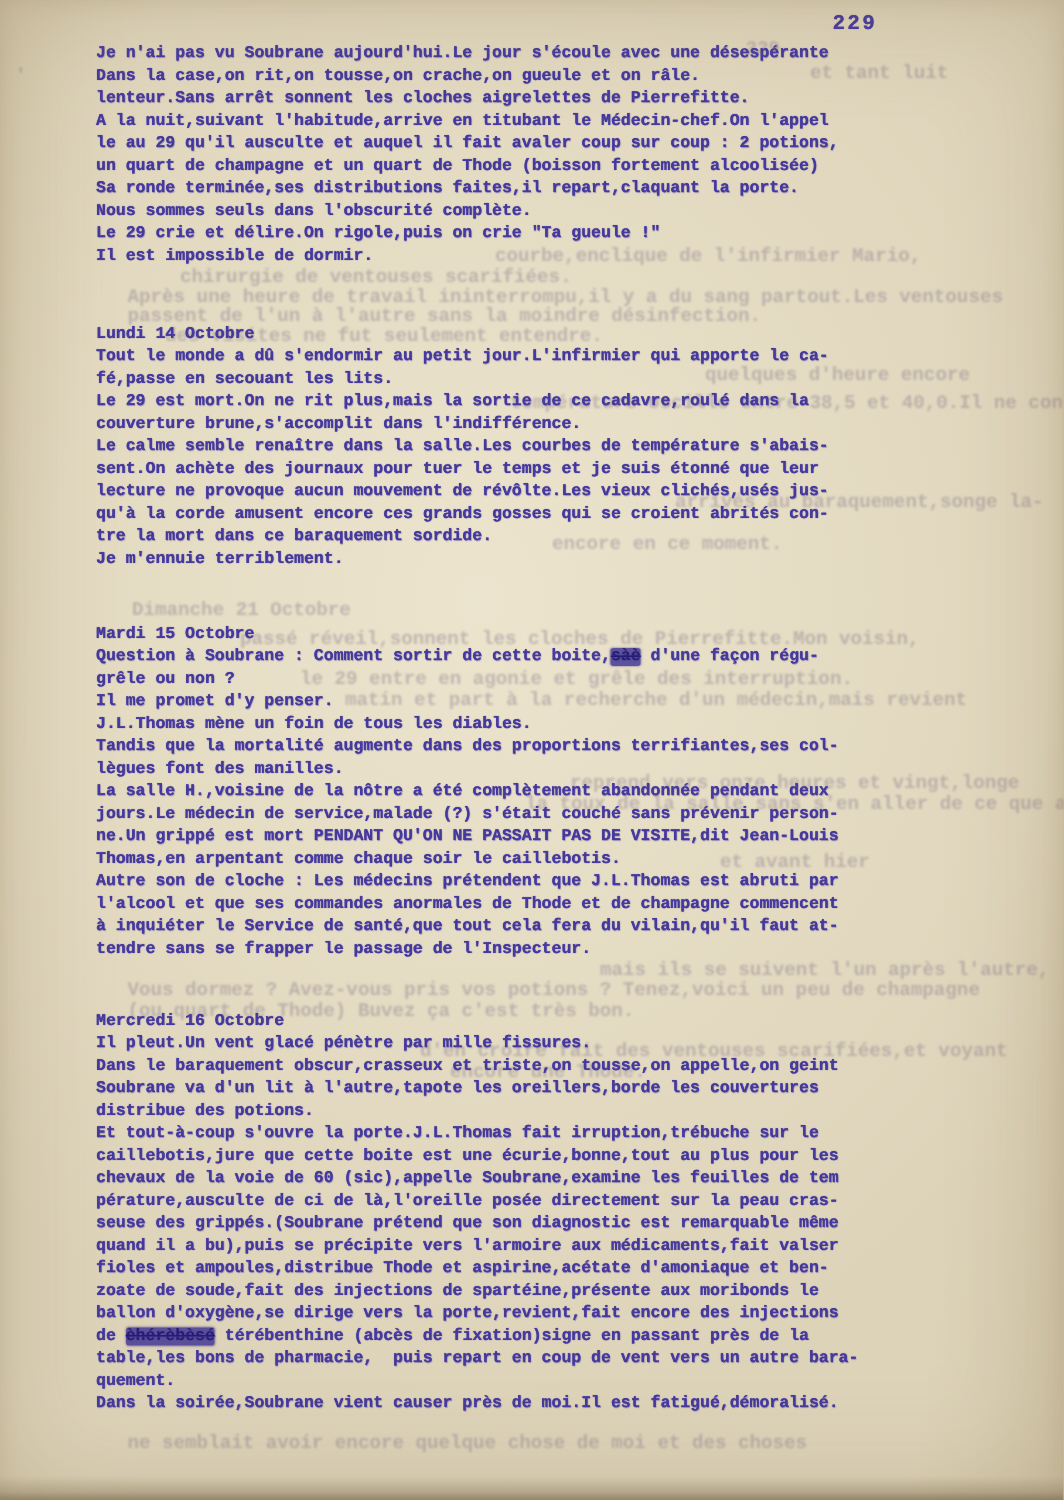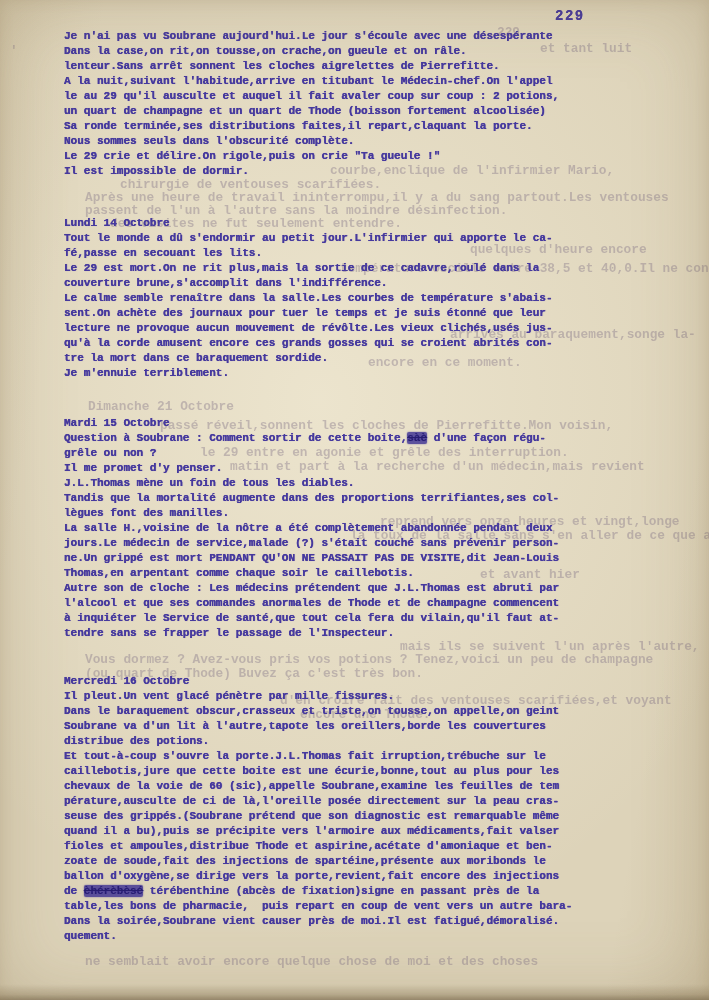--- a/index.html
+++ b/index.html
@@ -138,18 +138,18 @@
         <div class="line"><span>caillebotis,jure que cette boite est une écurie,bonne,tout au plus pour les</span></div>
         <div class="line"><span>chevaux de la voie de 60 (sic),appelle Soubrane,examine les feuilles de tem</span></div>
         <div class="line"><span>pérature,ausculte de ci de là,l'oreille posée directement sur la peau cras-</span></div>
         <div class="line"><span>seuse des grippés.(Soubrane prétend que son diagnostic est remarquable même</span></div>
         <div class="line"><span>quand il a bu),puis se précipite vers l'armoire aux médicaments,fait valser</span></div>
         <div class="line"><span>fioles et ampoules,distribue Thode et aspirine,acétate d'amoniaque et ben-</span></div>
         <div class="line"><span>zoate de soude,fait des injections de spartéine,présente aux moribonds le</span></div>
         <div class="line"><span>ballon d'oxygène,se dirige vers la porte,revient,fait encore des injections</span></div>
         <div class="line"><span>de </span><span class="blot">èhérèbèsé</span><span> térébenthine (abcès de fixation)signe en passant près de la</span></div>
         <div class="line"><span>table,les bons de pharmacie,  puis repart en coup de vent vers un autre bara-</span></div>
+        <div class="line"><span>quement.</span></div>
         <div class="line"><span>Dans la soirée,Soubrane vient causer près de moi.Il est fatigué,démoralisé.</span></div>
-        <div class="line"><span>quement.</span></div>
       </div>
     </div>
   <div class="bottom-shadow"></div>
 </div>
 
 </body></html>

